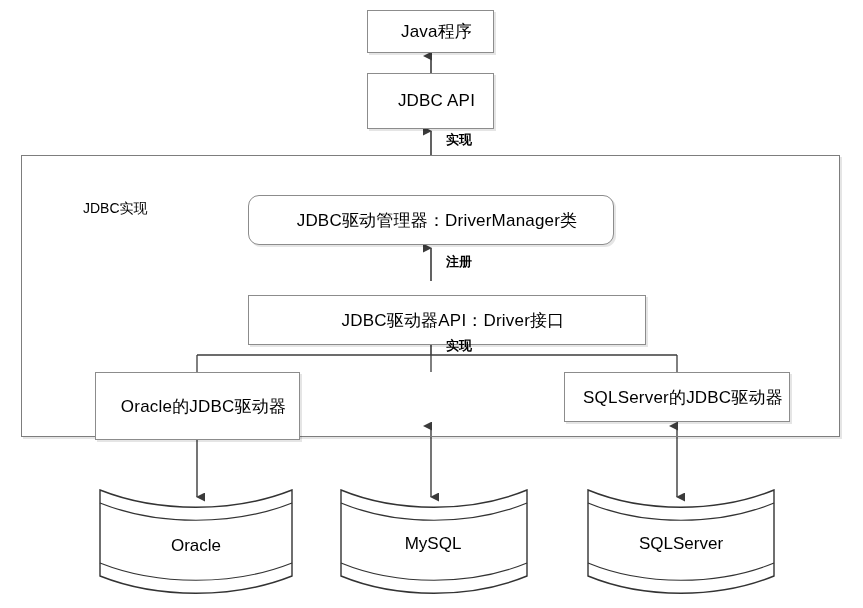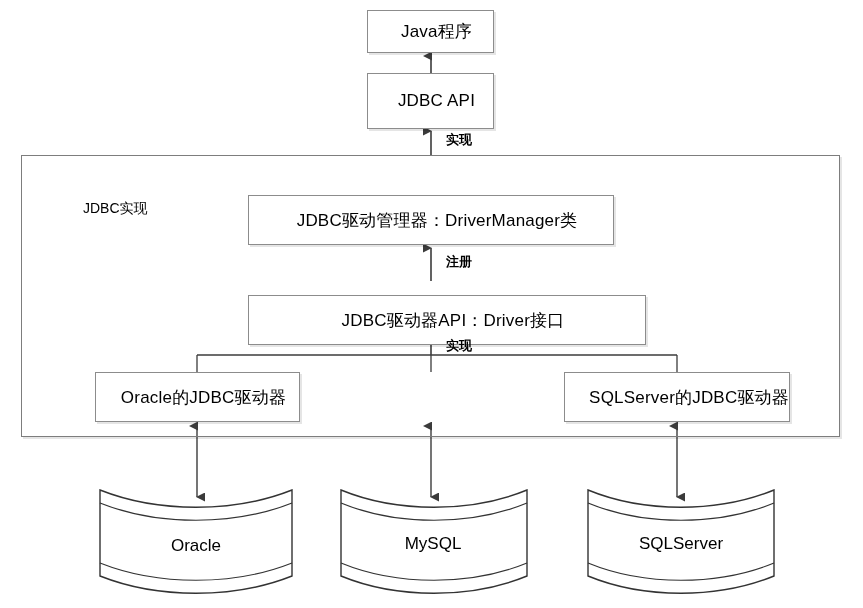--- a/index.html
+++ b/index.html
@@ -126,38 +126,38 @@
   <div class="box" style="left:367px; top:73px; width:127px; height:56px;">
     <span>JDBC API</span>
   </div>
 
   <div class="edgelabel" style="left:446px; top:131px;">实现</div>
 
   <div class="frame" style="left:21px; top:155px; width:819px; height:282px;"></div>
 
   <div class="plainlabel" style="left:83px; top:200px;">JDBC实现</div>
 
-  <div class="box" style="left:248px; top:195px; width:366px; height:50px;">
+  <div class="box" style="left:248px; top:195px; width:366px; height:50px;border-radius:11px;">
     <span>JDBC驱动管理器：DriverManager类</span>
   </div>
 
   <div class="edgelabel" style="left:446px; top:253px;">注册</div>
 
   <div class="box" style="left:248px; top:295px; width:398px; height:50px;">
     <span>JDBC驱动器API：Driver接口</span>
   </div>
 
   <div class="edgelabel" style="left:446px; top:337px;">实现</div>
 
-  <div class="box" style="left:95px; top:372px; width:205px; height:50px;">
+  <div class="box" style="left:95px; top:372px; width:205px; height:68px;">
     <span>Oracle的JDBC驱动器</span>
   </div>
 
 
-  <div class="box" style="left:564px; top:372px; width:226px; height:50px;justify-content:flex-end;">
+  <div class="box" style="left:564px; top:372px; width:226px; height:50px;">
     <span>SQLServer的JDBC驱动器</span>
   </div>
 
   <svg class="cyl" style="left:98px; top:487px; width:196px; height:110px;" viewBox="0 0 196 110" xmlns="http://www.w3.org/2000/svg">
     <path d="M2,3 C60,26 136,26 194,3 L194,89 C136,112 60,112 2,89 Z" fill="#ffffff" stroke="#333333" stroke-width="1.4"></path>
     <path d="M2,16 C60,39 136,39 194,16" fill="none" stroke="#333333" stroke-width="1.2"></path>
     <path d="M2,76 C60,99 136,99 194,76" fill="none" stroke="#333333" stroke-width="1.1"></path>
   </svg>
   <div class="db-label" style="left:98px; top:536px; width:196px;">Oracle</div>
 

